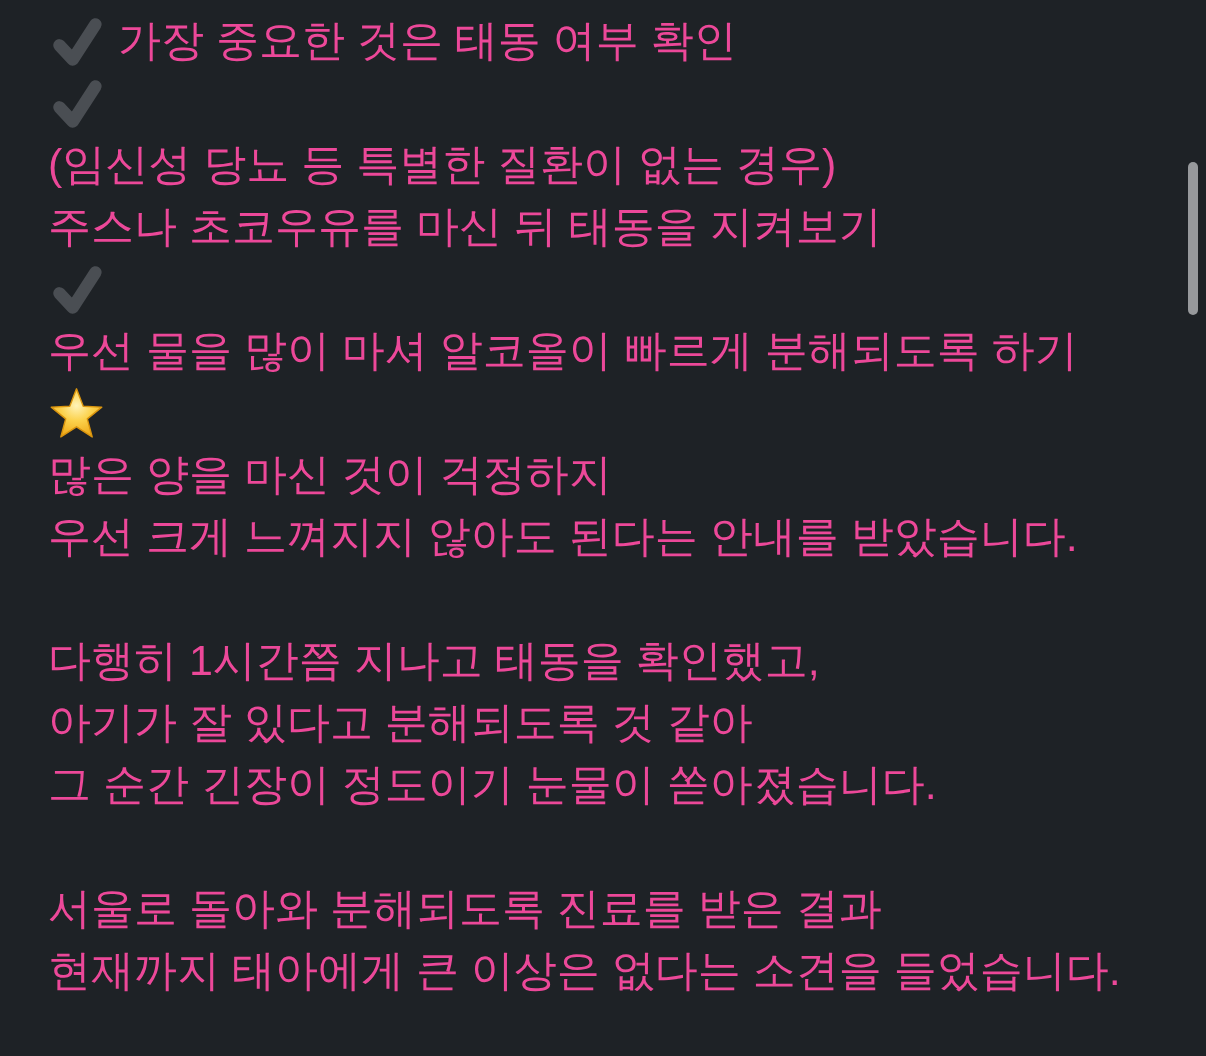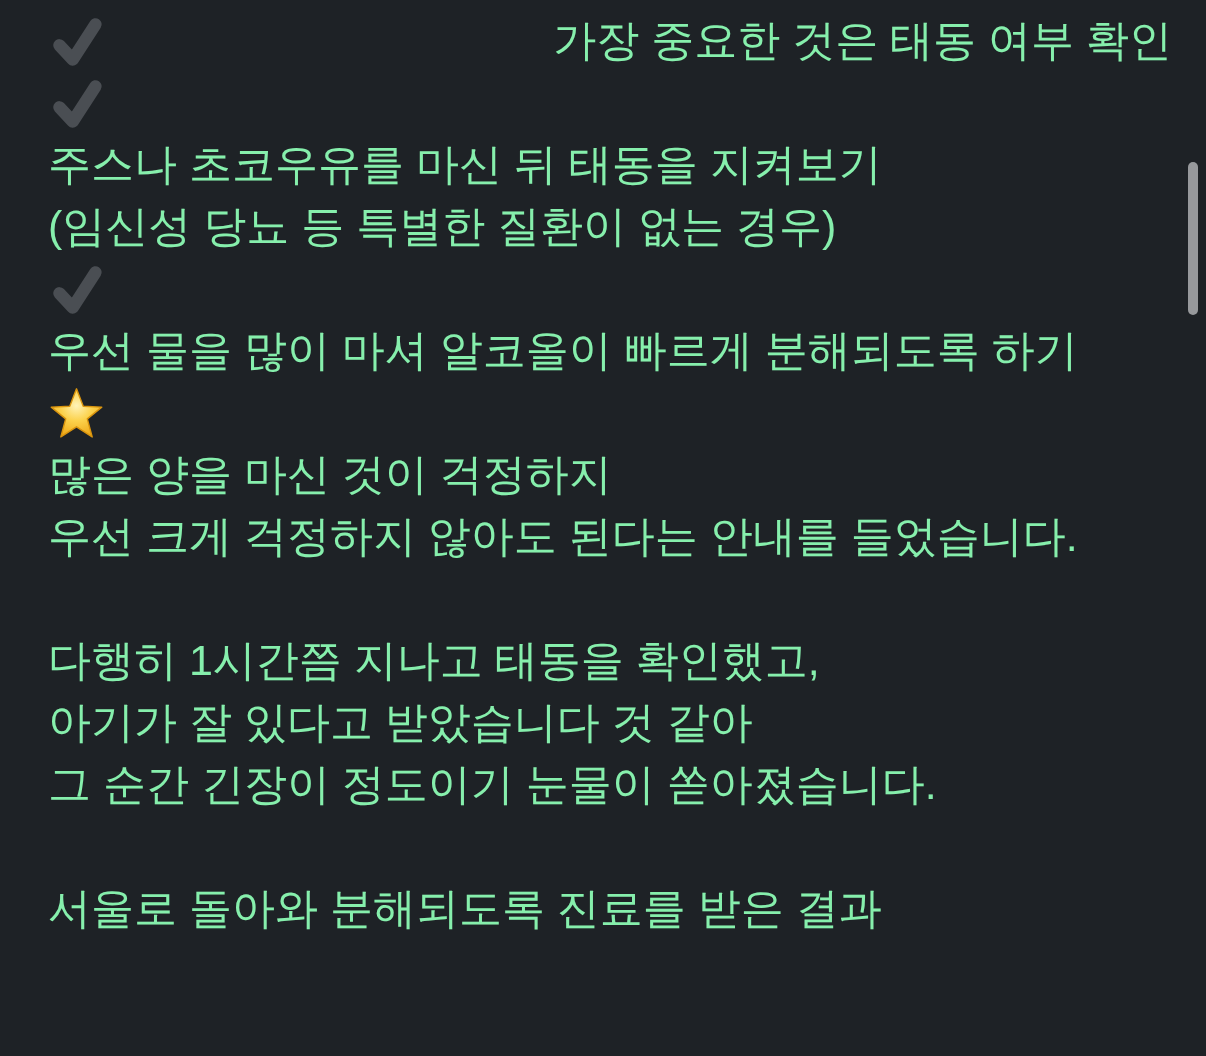--- a/index.html
+++ b/index.html
@@ -19,23 +19,22 @@
     top: 10px;
     left: 48px;
     right: 34px;
   }
   .line {
     display: flex;
     align-items: center;
     height: 62px;
     font-size: 43px;
     font-weight: 400;
-    color: #86efac;
+    color: #ec4899;
     white-space: nowrap;
-    justify-content: space-between;
   }
   .line.blank { height: 62px; }
   .icon {
     width: 57px;
     height: 57px;
     display: inline-flex;
     align-items: center;
     justify-content: center;
     margin-right: 13px;
     flex: 0 0 auto;
@@ -78,25 +77,25 @@
 
   <div class="line">
     <span class="icon">
       <svg viewBox="0 0 60 60">
           <path d="M12 34 L26 49 L50 12" fill="none" stroke="#4a4e53" stroke-width="13" stroke-linecap="round" stroke-linejoin="round"></path>
         </svg>
     </span>
   </div>
 
   <div class="line">
-    <span class="txt">주스나 초코우유를 마신 뒤 태동을 지켜보기</span>
+    <span class="txt">(임신성 당뇨 등 특별한 질환이 없는 경우)</span>
   </div>
 
   <div class="line">
-    <span class="txt">(임신성 당뇨 등 특별한 질환이 없는 경우)</span>
+    <span class="txt">주스나 초코우유를 마신 뒤 태동을 지켜보기</span>
   </div>
 
   <div class="line">
     <span class="icon">
       <svg viewBox="0 0 60 60">
           <path d="M12 34 L26 49 L50 12" fill="none" stroke="#4a4e53" stroke-width="13" stroke-linecap="round" stroke-linejoin="round"></path>
         </svg>
     </span>
   </div>
 
@@ -110,39 +109,42 @@
         <polygon points="30,4 37.1,22.3 56.6,23.3 41.4,35.7 46.5,54.7 30,44 13.5,54.7 18.6,35.7 3.4,23.3 22.9,22.3" fill="url(#starGold)" stroke="#d9940e" stroke-width="1.5" stroke-linejoin="round"></polygon>
       </svg>
     </span>
   </div>
 
   <div class="line">
     <span class="txt">많은 양을 마신 것이 걱정하지</span>
   </div>
 
   <div class="line">
-    <span class="txt">우선 크게 걱정하지 않아도 된다는 안내를 들었습니다.</span>
+    <span class="txt">우선 크게 느껴지지 않아도 된다는 안내를 받았습니다.</span>
   </div>
 
   <div class="line blank"></div>
 
   <div class="line">
     <span class="txt">다행히 1시간쯤 지나고 태동을 확인했고,</span>
   </div>
 
   <div class="line">
-    <span class="txt">아기가 잘 있다고 받았습니다 것 같아</span>
+    <span class="txt">아기가 잘 있다고 분해되도록 것 같아</span>
   </div>
 
   <div class="line">
     <span class="txt">그 순간 긴장이 정도이기 눈물이 쏟아졌습니다.</span>
   </div>
 
   <div class="line blank"></div>
 
   <div class="line">
     <span class="txt">서울로 돌아와 분해되도록 진료를 받은 결과</span>
   </div>
 
+  <div class="line">
+    <span class="txt">현재까지 태아에게 큰 이상은 없다는 소견을 들었습니다.</span>
+  </div>
 
 </div>
 
 <div class="scroll-thumb"></div>
 
 </body></html>

